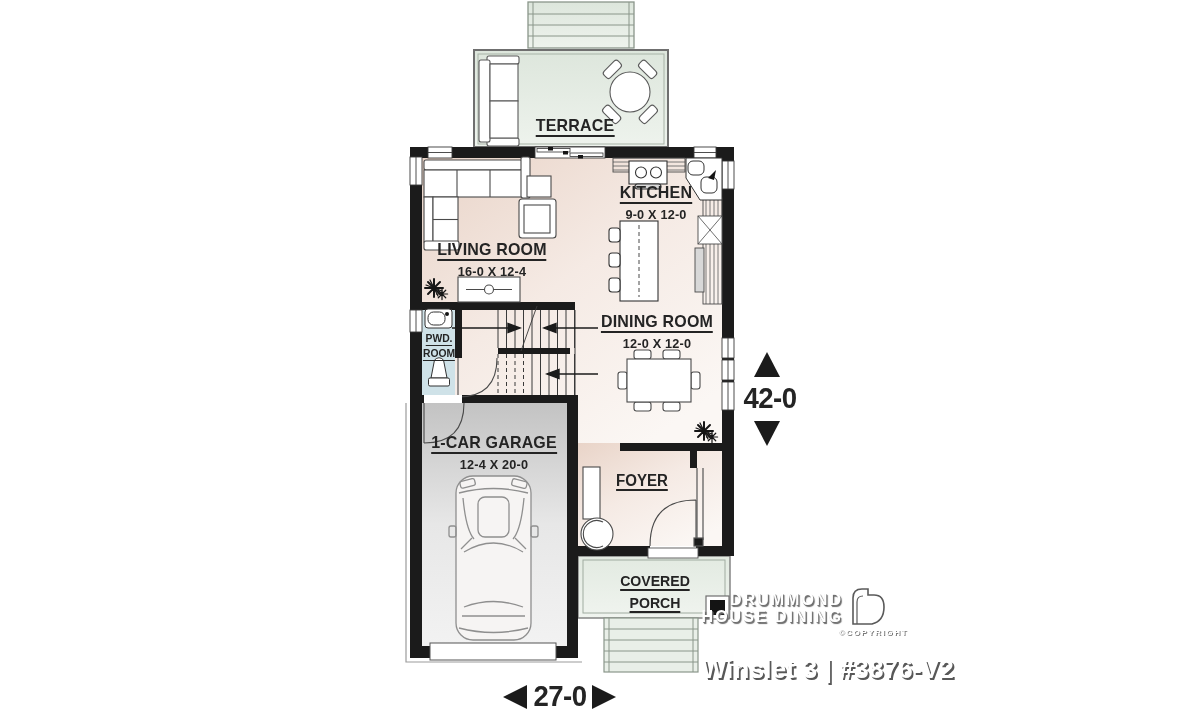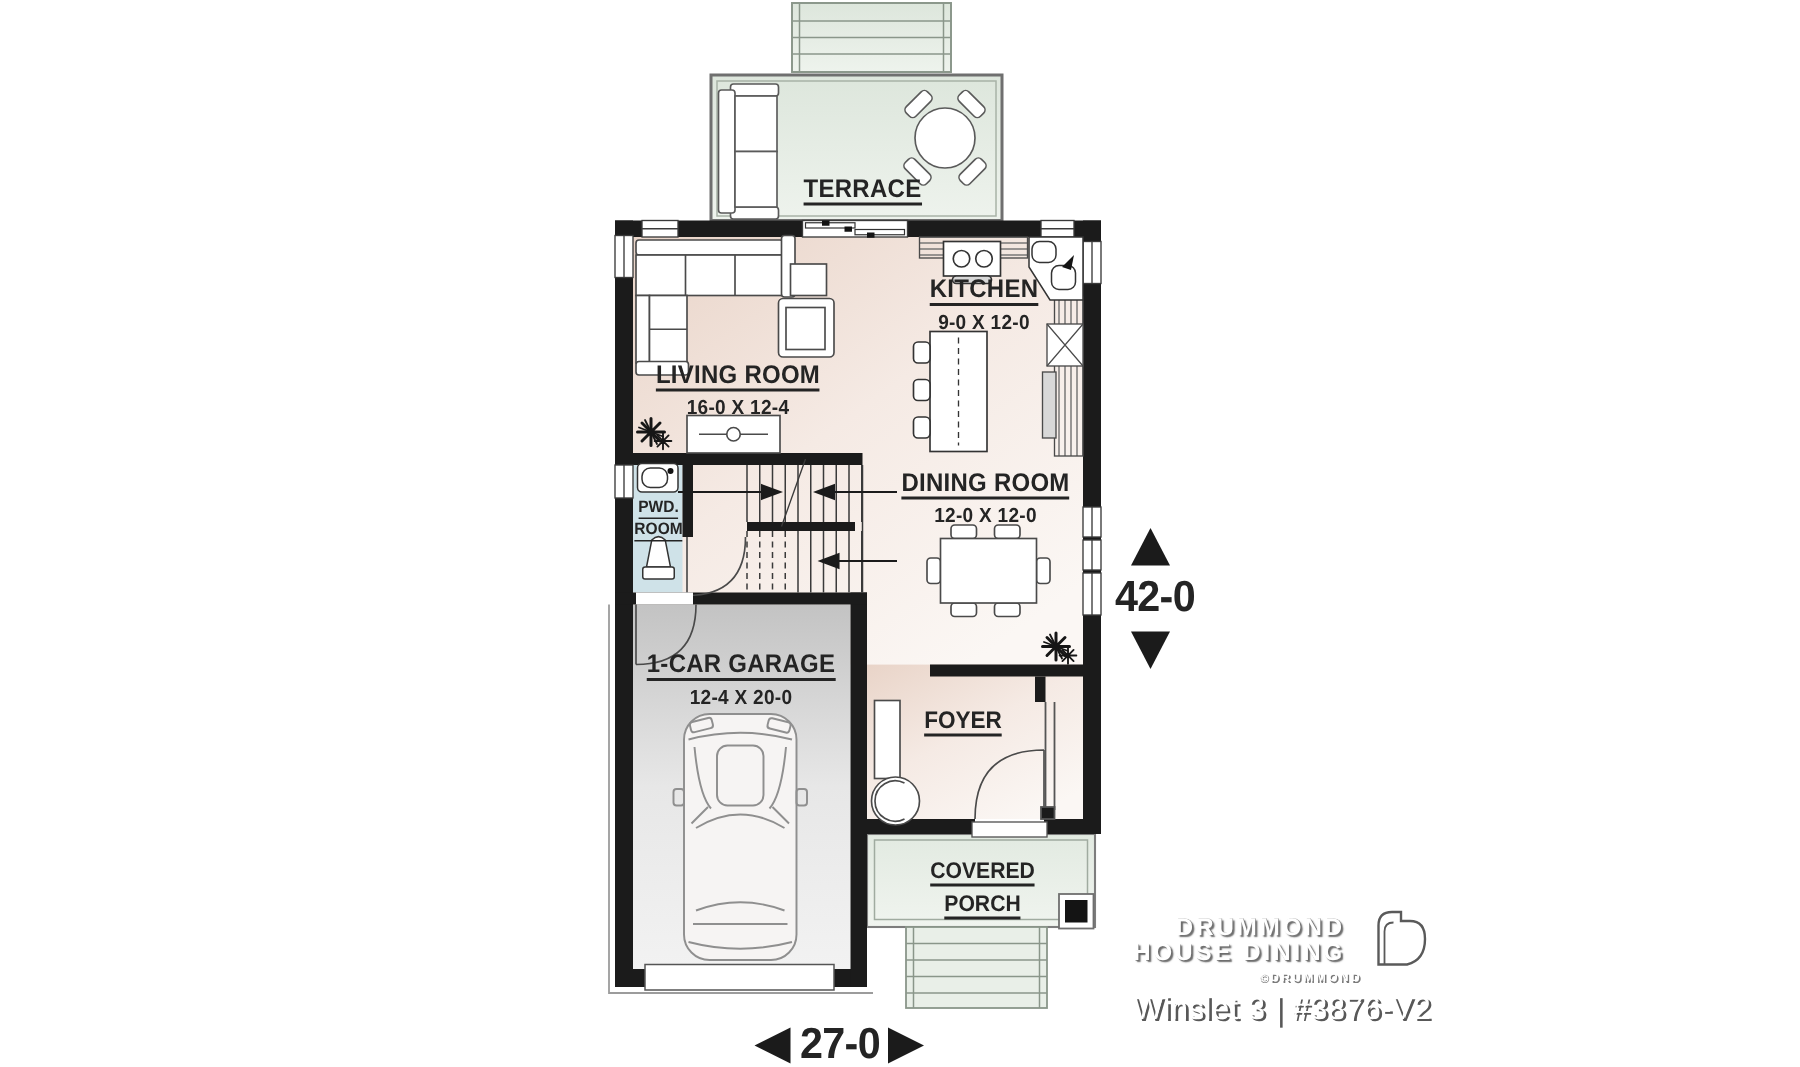--- a/index.html
+++ b/index.html
@@ -12,26 +12,26 @@
   .u{display:inline-block;border-bottom:2.2px solid #242424;padding-bottom:0px;line-height:1.08;}
   .room-main{font-size:17px;letter-spacing:.2px;}
   .room-sub{font-size:13.5px;margin-top:3px;letter-spacing:.2px;}
   .foyer-main{font-size:16px;}
   .porch-line{font-size:15px;margin-top:3px;}
   .pwd-line{font-size:11px;margin-top:1px;}
   .pwd-line .u{border-bottom-width:1.6px;}
   .dim{position:absolute;color:#242424;font-weight:800;font-size:29px;letter-spacing:-.5px;
        transform:translateX(-50%) scaleX(0.95);transform-origin:center top;white-space:nowrap;}
   .branding{position:absolute;right:42px;bottom:26px;text-align:right;color:#ffffff;}
-  .brand-row{display:flex;align-items:flex-end;justify-content:space-between;gap:7px;}
+  .brand-row{display:flex;align-items:flex-end;justify-content:flex-start;gap:7px;}
   .brand-name{font-size:16px;font-weight:700;letter-spacing:2px;line-height:1.05;
               text-shadow:1.5px 1.5px 1px #6b6b6b,.5px .5px 0 #9a9a9a;}
   .brand-copy{font-size:8px;font-weight:700;letter-spacing:1.6px;margin:2px 46px 1px 0;
               text-shadow:1px 1px 0 #7a7a7a;}
-  .brand-title{font-size:21px;font-weight:400;letter-spacing:.2px;margin-top:5px;
+  .brand-title{font-size:26px;font-weight:700;letter-spacing:.2px;margin-top:17px;
                text-shadow:1.8px 1.8px 0 #585858;}
 </style>
 </head>
 <body>
 
 <div class="stage">
 
 <svg class="plan" width="1200" height="711" viewBox="0 0 1200 711">
   <defs>
     <linearGradient id="floorGrad" x1="0" y1="0" x2="0.75" y2="1">
@@ -358,17 +358,17 @@
   <div class="brand-row">
     <div class="brand-name">
       <div>DRUMMOND</div>
       <div>HOUSE DINING</div>
     </div>
     <svg width="38" height="42" viewBox="0 0 38 42">
       <path d="M3 40 V14 Q3 5 12 5 H18 V11 H24 Q34 11 34 23 Q34 37 22 40 Z" fill="#ffffff" stroke="#5a5a5a" stroke-width="1.6"></path>
       <path d="M7 40 V18 Q7 12 13 12" fill="none" stroke="#5a5a5a" stroke-width="1.2"></path>
     </svg>
   </div>
-  <div class="brand-copy">©DRUMMOND</div>
+  <div class="brand-copy">©COPYRIGHT</div>
   <div class="brand-title">Winslet 3 | #3876-V2</div>
 </div>
 
 </div>
 
 </body></html>

